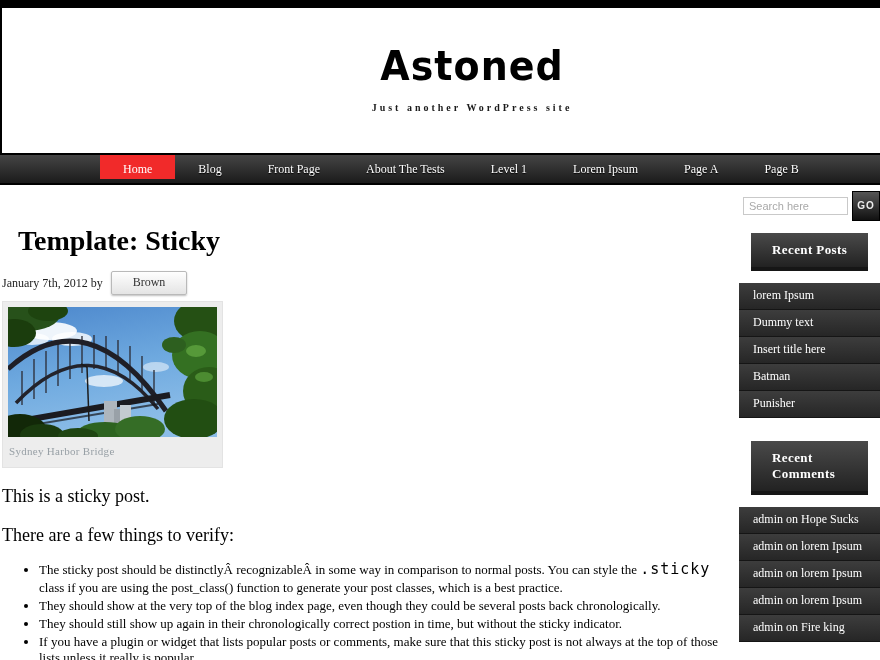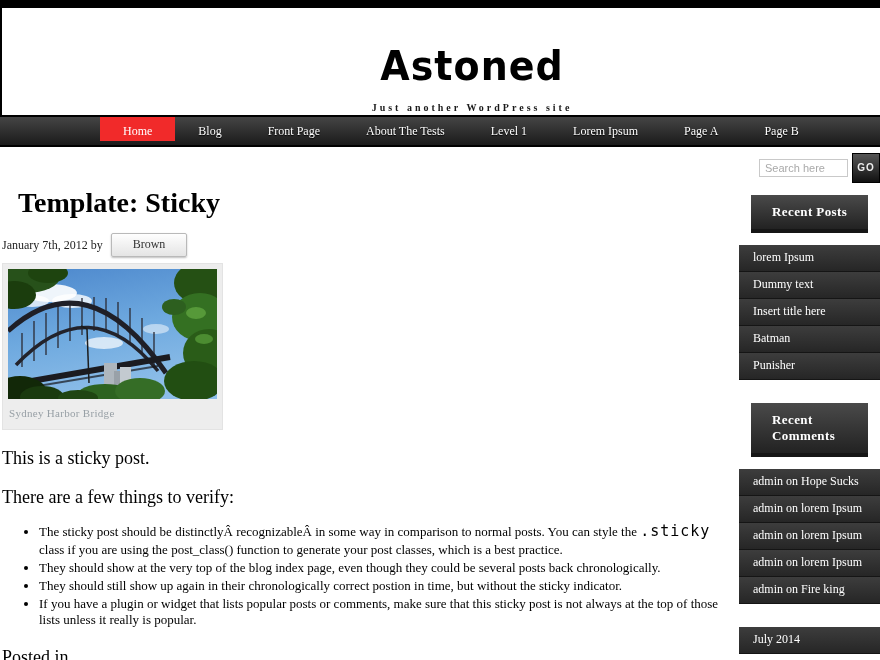--- a/index.html
+++ b/index.html
@@ -5,21 +5,21 @@
   * { box-sizing: border-box; }
   html,body { margin:0; padding:0; }
   body {
     width:880px; height:660px; overflow:hidden; position:relative;
     background:#fff; font-family:"Liberation Serif", serif; color:#000;
   }
 
   
   .topbar { height:8px; background:#000; }
   .site-header {
-    height:107px; background:#fff; border-left:2px solid #000;
+    height:145px; background:#fff; border-left:2px solid #000;
     overflow:hidden;
   }
   .header-inner { width:940px; text-align:center; padding-top:36px; }
   .site-title {
     margin:0; font-family:"DejaVu Sans", sans-serif; font-weight:800;
     font-size:38px; letter-spacing:1px; color:#000; cursor:pointer;
     display:inline-block; transform:scaleY(1.08);
   }
   .tagline {
     margin:14px 0 0 0; font-size:10px; font-weight:bold;
@@ -39,21 +39,21 @@
     cursor:pointer; white-space:nowrap; text-shadow:0 1px 1px #000;
   }
   .nav-item.active { background:#f12a2a; text-shadow:none; }
 
   
   .page { position:relative; height:473px; }
 
   
   .search-box { position:absolute; top:6px; right:0; display:flex; align-items:center; }
   .search-box input {
-    width:89px; height:18px; border:1px solid #c9c9c9; padding:1px 5px;
+    width:105px; height:18px; border:1px solid #c9c9c9; padding:1px 5px;
     font-family:"Liberation Sans", sans-serif; font-size:11px; color:#555;
     outline:none; margin-right:4px;
   }
   .search-box input::placeholder { color:#a9a9a9; }
   .go-btn {
     height:30px; width:28px; border:1px solid #000; cursor:pointer;
     background:linear-gradient(#565656, #111); color:#eee;
     font-family:"Liberation Sans", sans-serif; font-size:10px; font-weight:bold;
     letter-spacing:1px; padding:0; line-height:16px;
   }

